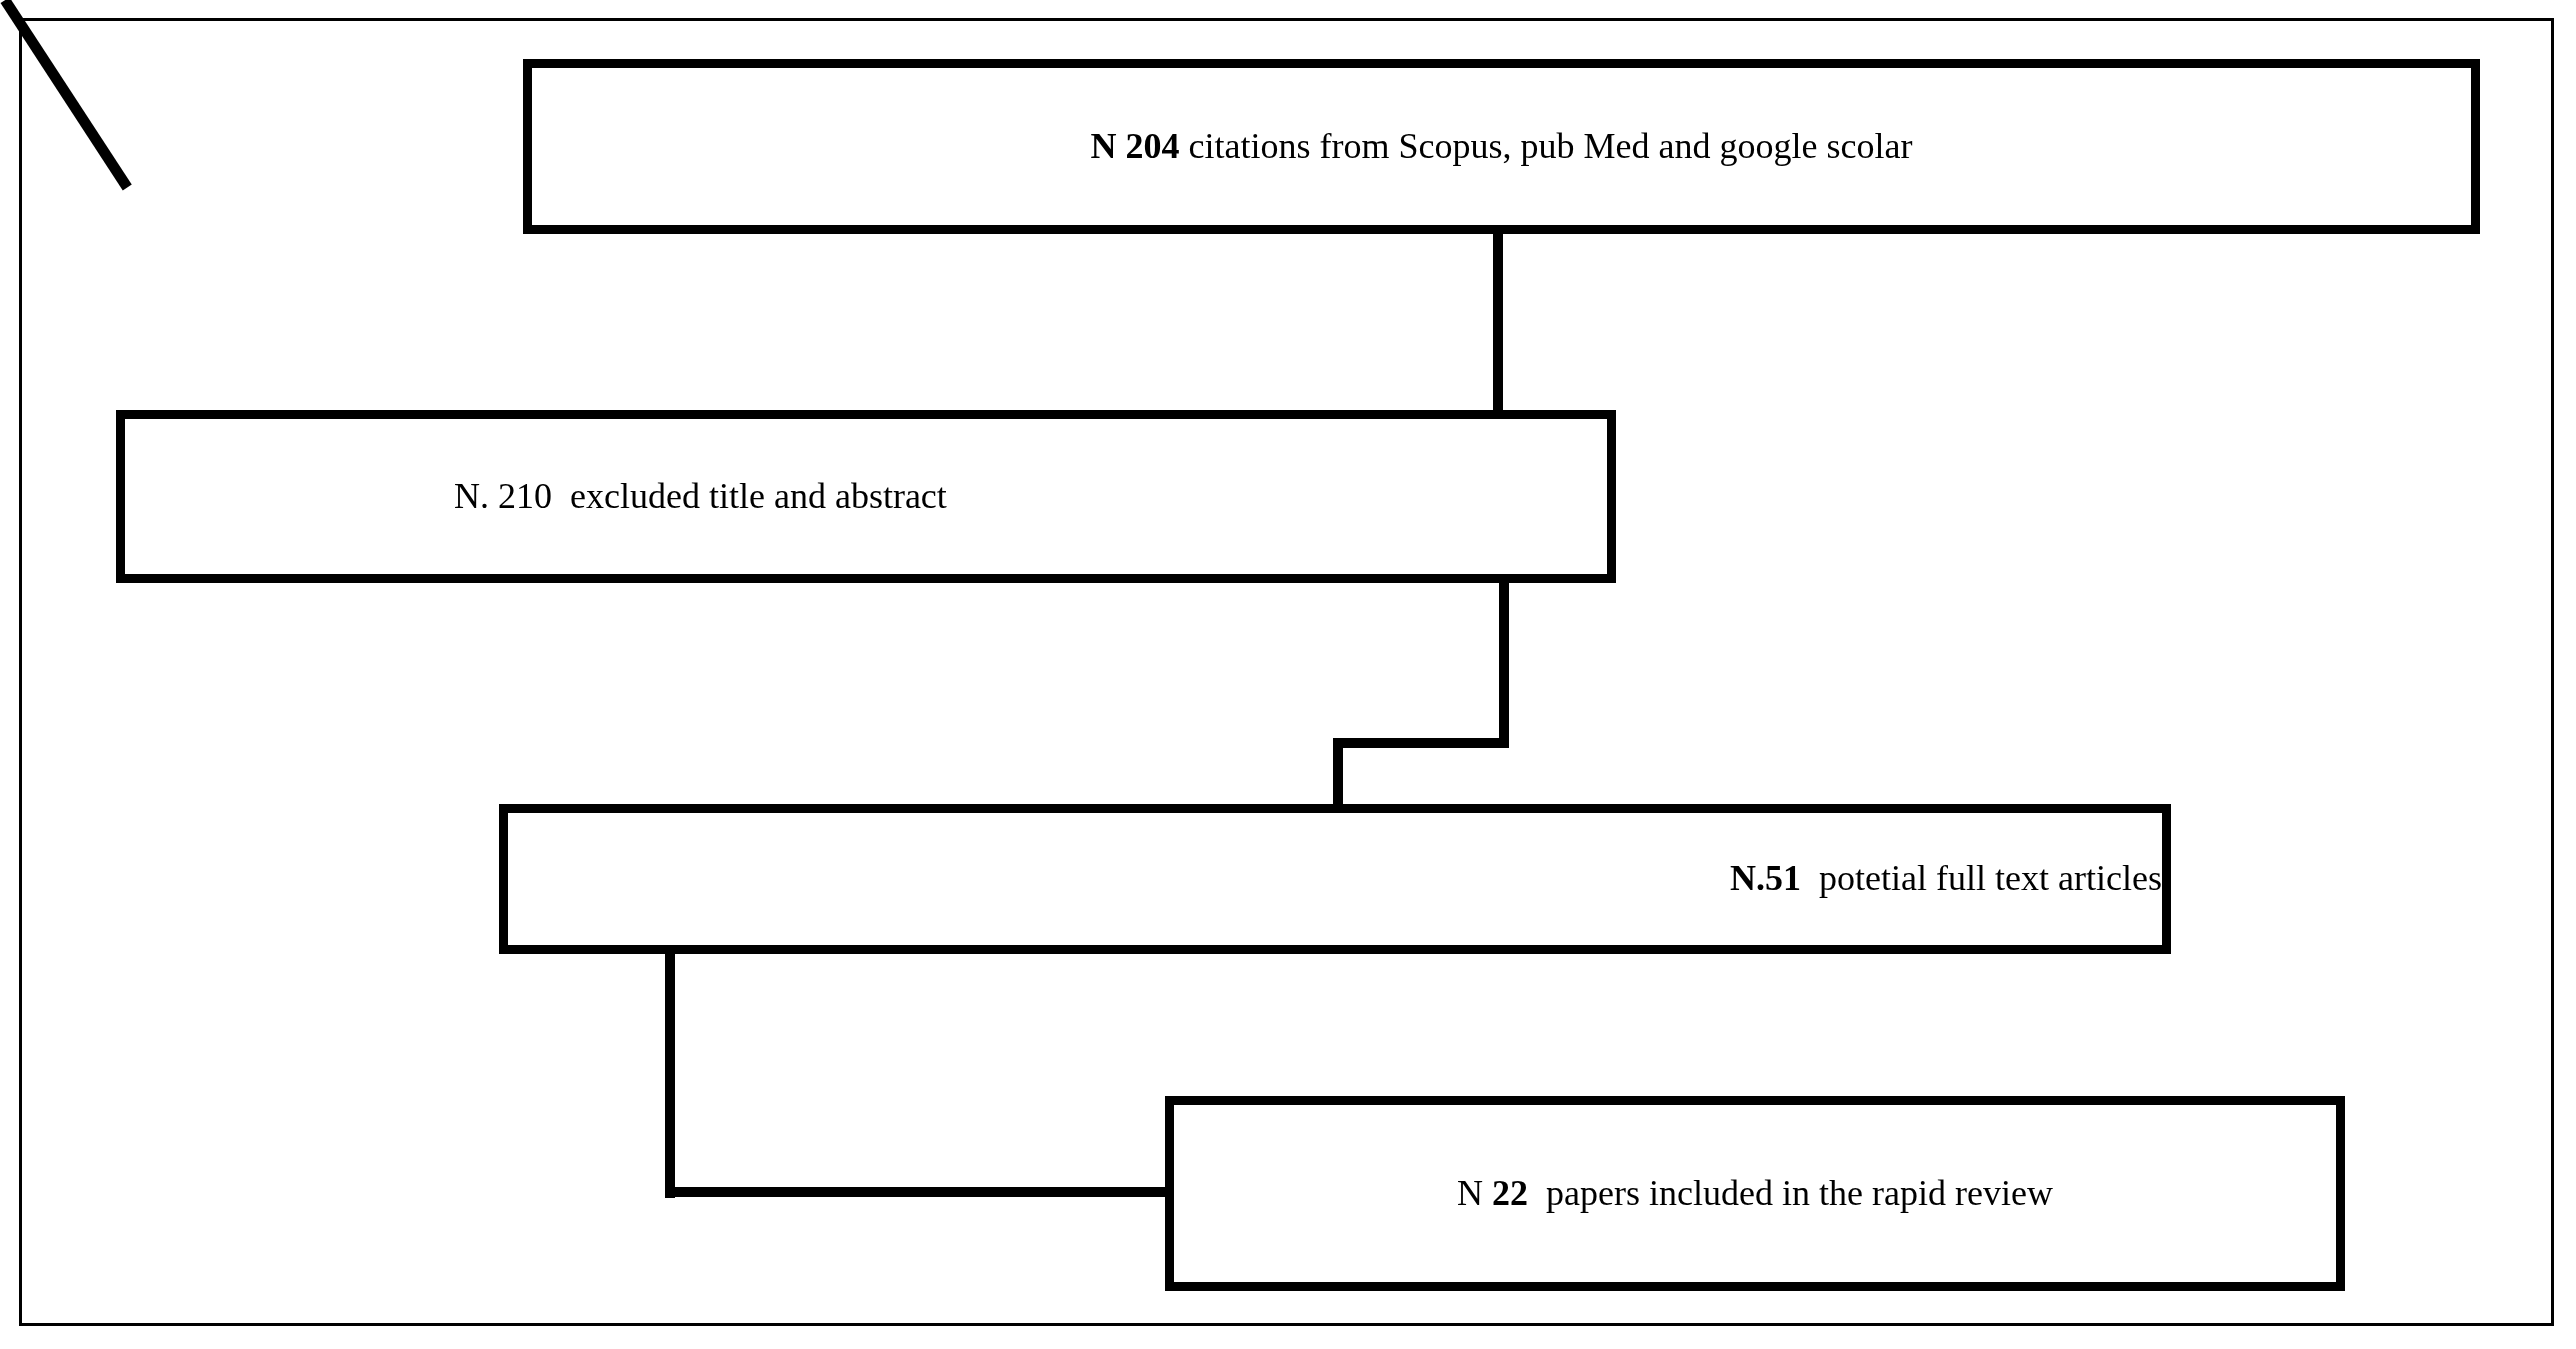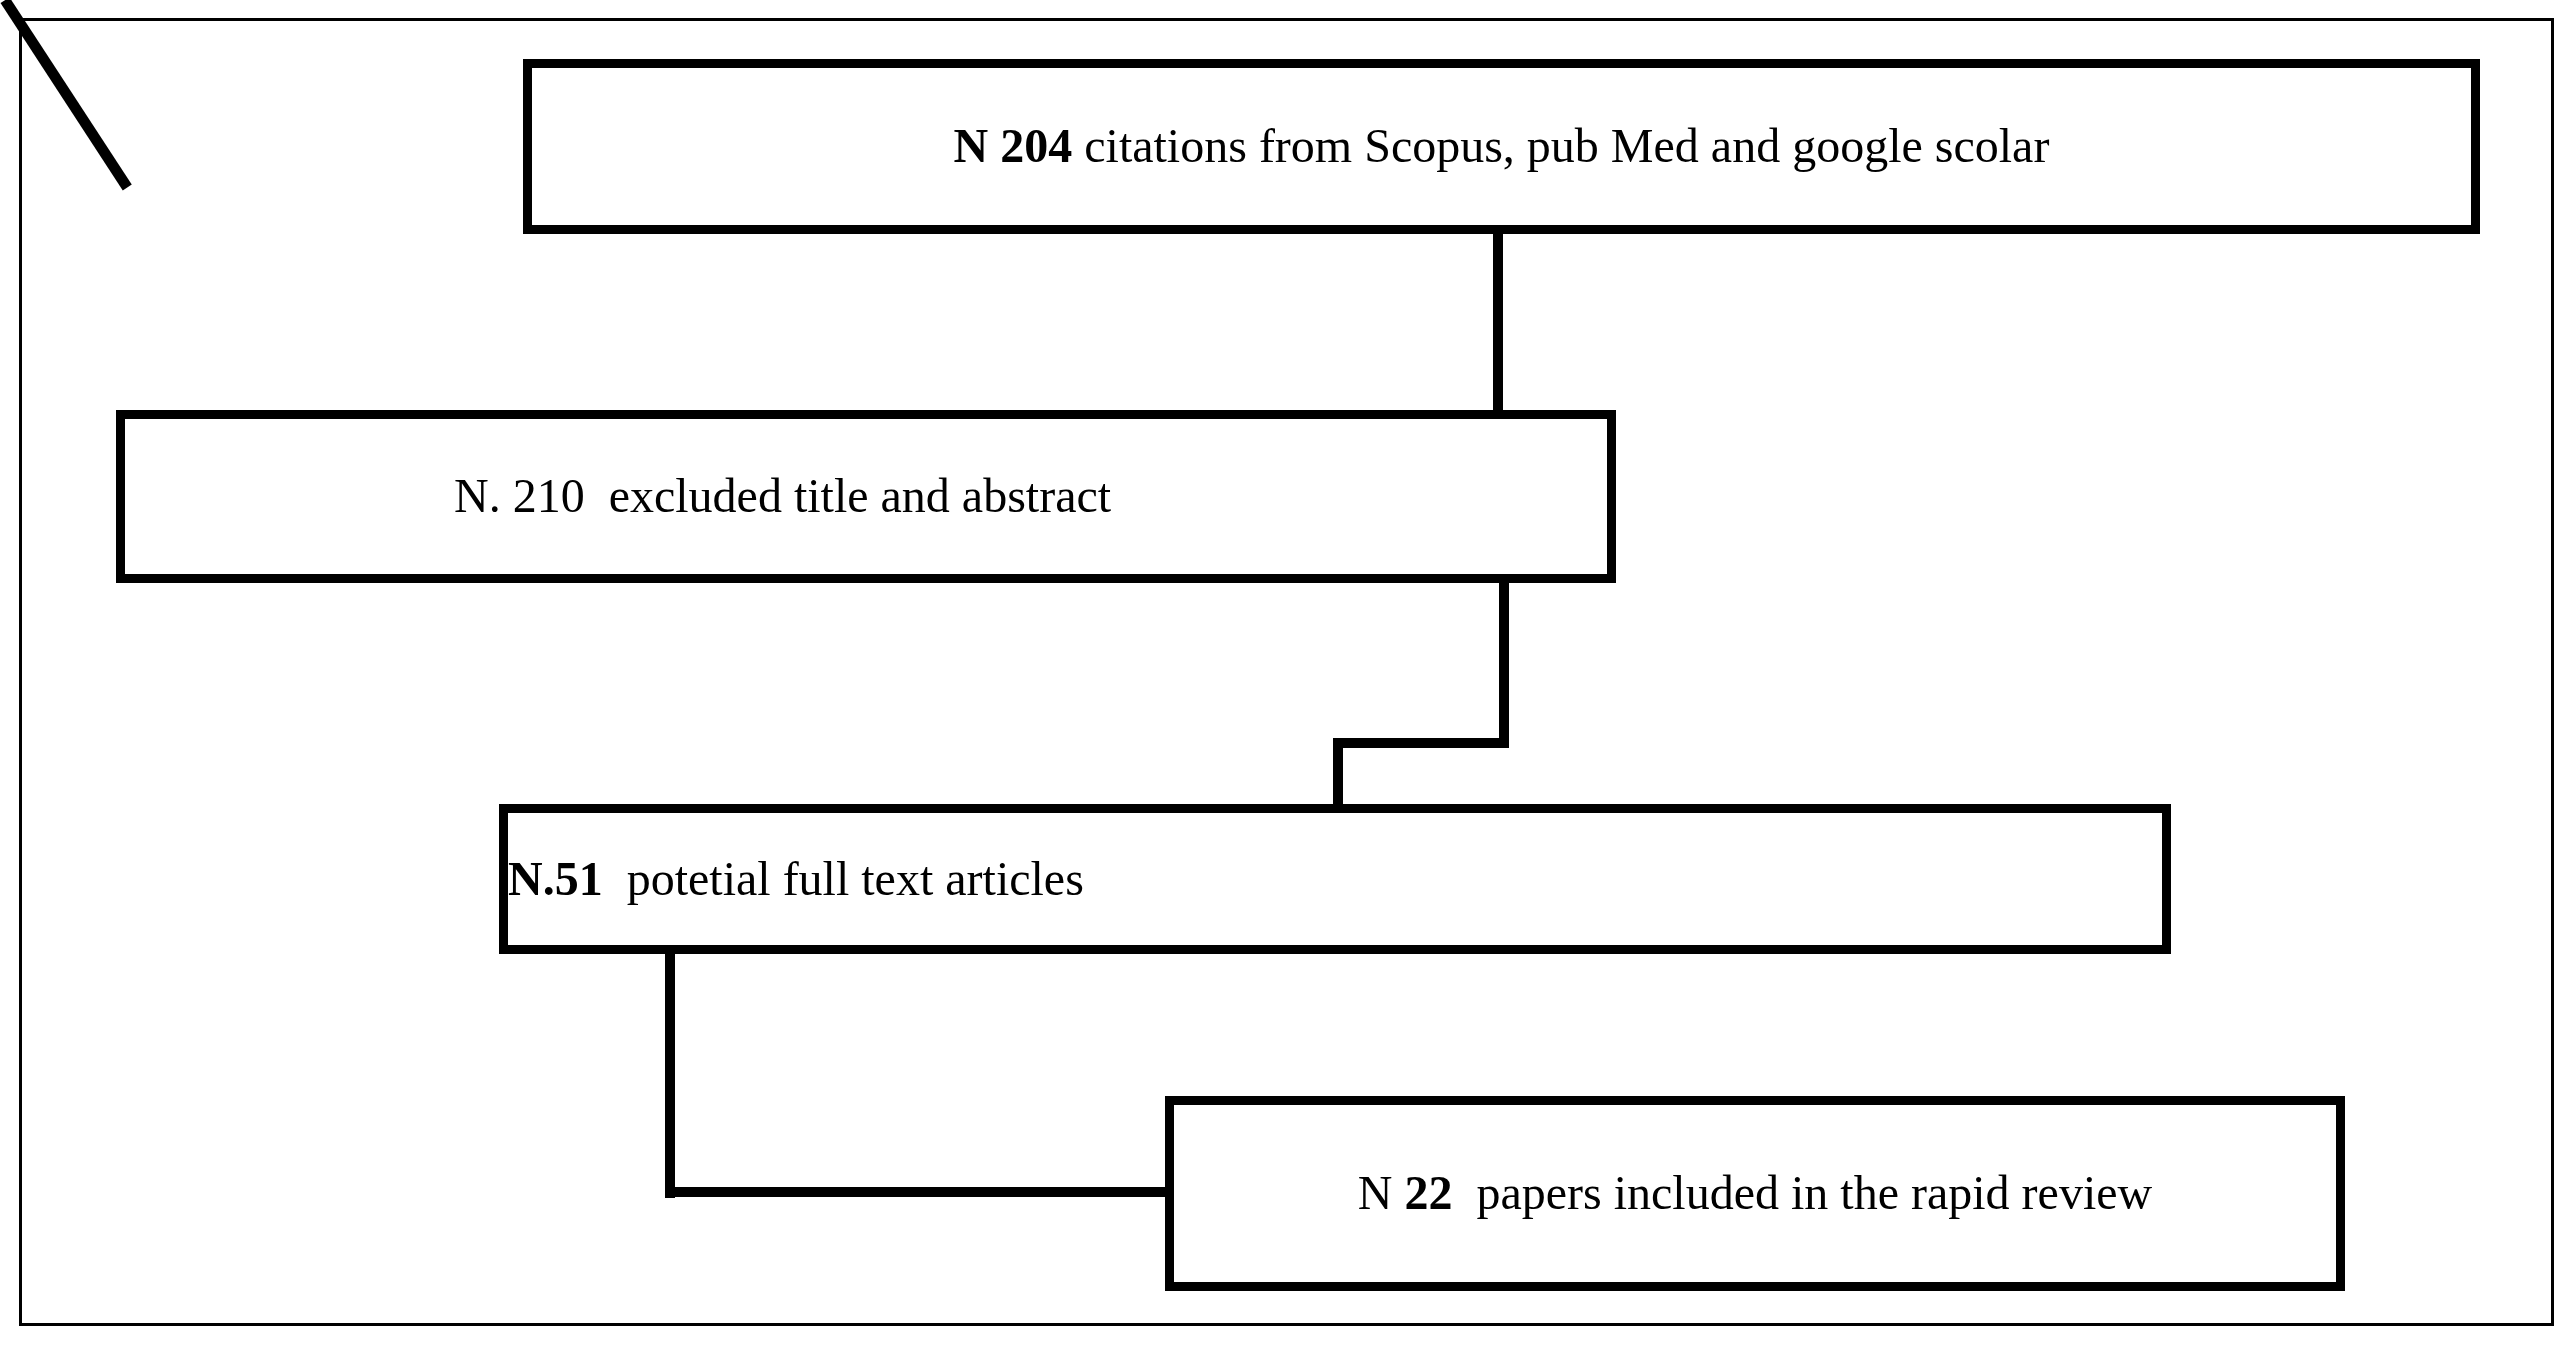--- a/index.html
+++ b/index.html
@@ -32,21 +32,21 @@
     position: absolute;
     border: 9.3px solid #000000;
     background: #ffffff;
     box-sizing: border-box;
     display: flex;
     align-items: center;
     z-index: 3;
   }
   .flow-box .box-text {
     width: 100%;
-    font-size: 48px;
+    font-size: 36px;
     line-height: 1.05;
     color: #000000;
     white-space: pre;
     font-family: "Liberation Serif", serif;
   }
   .box-text .b {
     font-weight: bold;
   }
   
   #box-citations {
@@ -69,21 +69,21 @@
     padding-left: 329px;
     box-sizing: border-box;
   }
   #box-fulltext {
     left: 499px;
     top: 804px;
     width: 1672px;
     height: 150px;
   }
   #box-fulltext .box-text {
-    text-align: left;
+    text-align: right;
   }
   #box-included {
     left: 1165px;
     top: 1096px;
     width: 1180px;
     height: 195px;
   }
   #box-included .box-text {
     text-align: center;
   }

